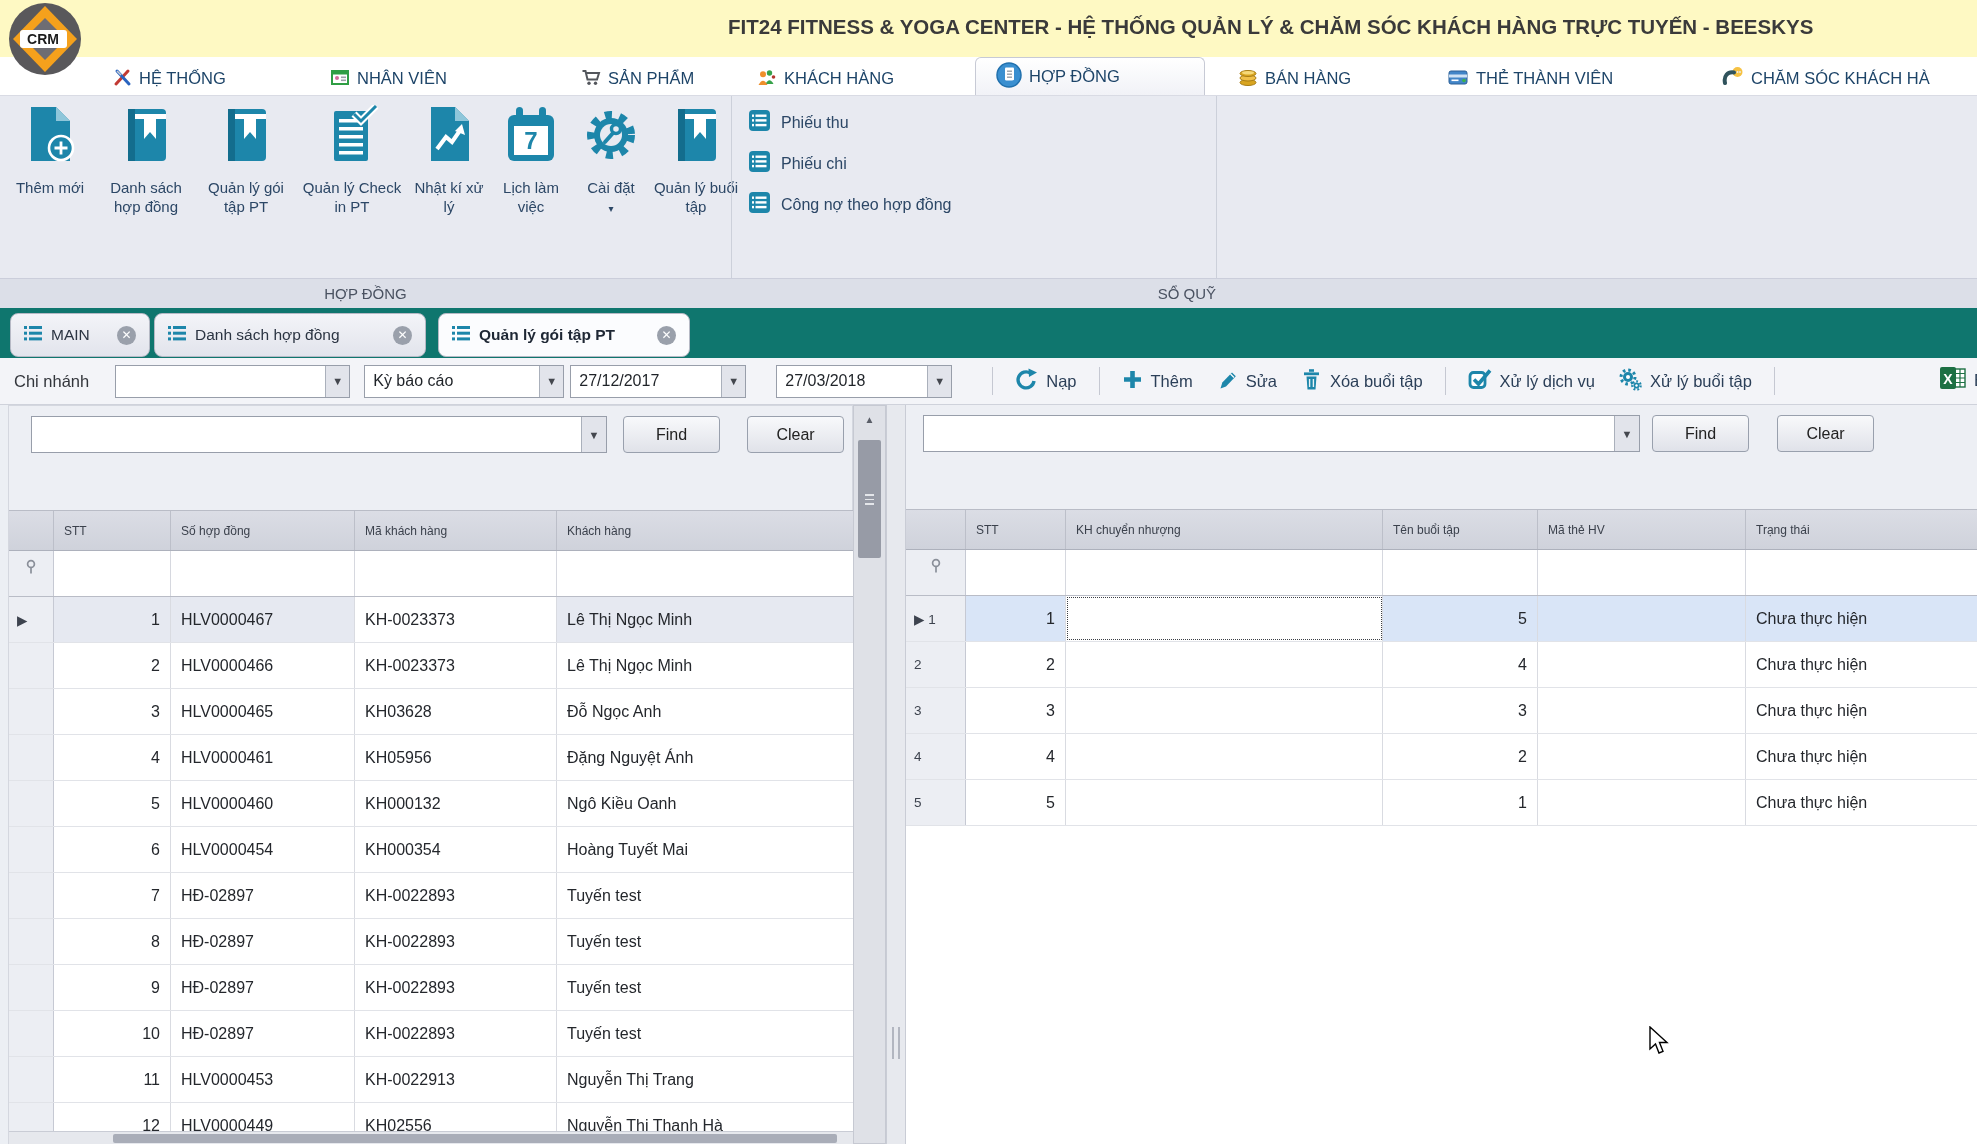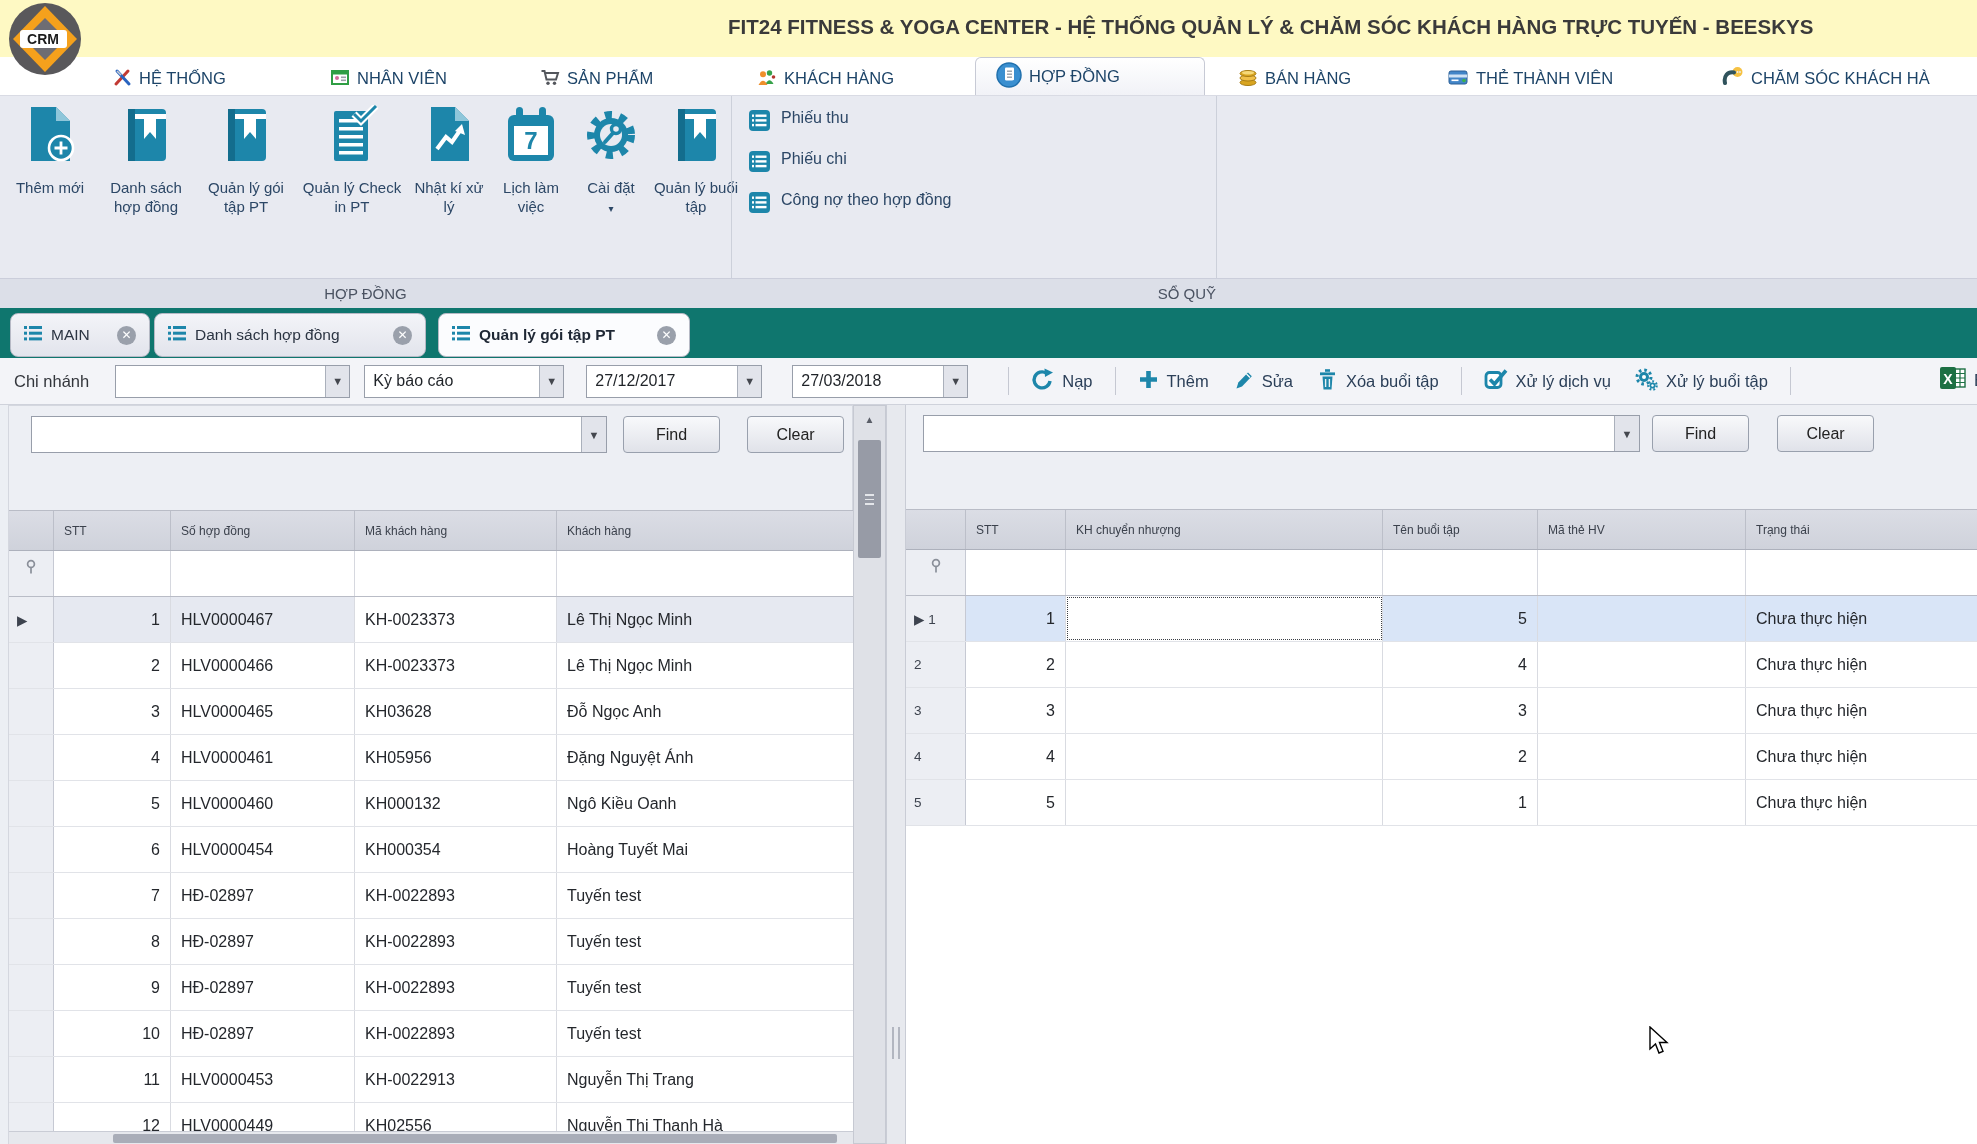--- a/index.html
+++ b/index.html
@@ -17,42 +17,42 @@
 .rtab.sel{top:0;height:38px;padding:0 20px;background:linear-gradient(#ffffff,#f1f2f7);border:1px solid #c7cad5;border-bottom:none;border-radius:6px 6px 0 0;z-index:2}
 
 
 .rbody{position:absolute;top:95px;left:0;width:100%;height:183px;background:#e8eaf1;border-top:1px solid #d9dbe4}
 .bigbtns{position:absolute;left:4px;top:2px;display:flex;align-items:flex-start}
 .bigbtn{display:flex;flex-direction:column;align-items:center;padding-top:7px;font-size:15px;line-height:19px;color:#2c4766;text-align:center}
 .bigbtn .ic{margin-bottom:9px}
 .w90{width:92px}.w100{width:100px}.w110{width:112px}.w80{width:82px}.w76{width:78px}
 .caret{font-size:10px;color:#2c4766;margin-top:2px}
 .smallbtns{position:absolute;left:748px;top:13px;display:flex;flex-direction:column;gap:14px}
-.smallbtn{display:flex;gap:10px;font-size:16px;color:#2c4766}
+.smallbtn{display:flex;align-items:center;gap:10px;font-size:16px;color:#2c4766}
 .vdiv{position:absolute;top:0;width:1px;height:213px;background:#ccd0da}
 .vd1{left:731px}.vd2{left:1216px}
 
 
 .groupbar{position:absolute;top:278px;left:0;width:100%;height:30px;background:#dcdfe8;border-top:1px solid #cbcedb;display:flex;align-items:center;font-size:15px;color:#4a5261}
 .glabel1{width:731px;text-align:center}
 .glabel2{width:485px;text-align:right}
 
 
 .doctabs{position:absolute;top:308px;left:0;width:100%;height:50px;background:#0f766e}
 .dtab{position:absolute;top:5px;height:44px;background:linear-gradient(#f3f4f8,#e2e4ec);border:1px solid #b6b9c5;border-radius:8px;display:flex;align-items:center;gap:9px;padding:0 13px;font-size:15.5px;color:#2b3442}
 .dtab.sel{background:#fbfcfe;font-weight:700;color:#1e2734}
 .dt1{left:10px;width:140px}.dt2{left:154px;width:272px}.dt3{left:438px;width:252px}
 .tclose{width:19px;height:19px;border-radius:50%;background:#9aa0ab;color:#fff;font-size:12px;line-height:19px;text-align:center;margin-left:auto;font-weight:700}
 
 
 .toolbar{position:absolute;top:358px;left:0;width:100%;height:47px;background:#f3f4f8;border-bottom:1px solid #cfd2db;display:flex;align-items:center;font-size:16.5px;color:#2b3f58;padding-left:14px}
 .tlabel{margin-right:26px;color:#33363c}
 .combo{height:33px;background:#fff;border:1px solid #989eaa;display:flex;align-items:center;font-size:16px;color:#1f2328;padding-left:8px}
 .combo .arrow{margin-left:auto;width:24px;height:31px;background:#e2e4eb;border-left:1px solid #aab0bb;color:#44474e;font-size:11px;display:flex;align-items:center;justify-content:center}
-.cb-branch{width:235px;margin-right:14px}.cb-period{width:200px;margin-right:22px}.cb-date{width:176px;margin-right:30px}
+.cb-branch{width:235px;margin-right:14px}.cb-period{width:200px;margin-right:6px}.cb-date{width:176px;margin-right:30px}
 .tsep{width:1px;height:28px;background:#c5c8d2;margin:0 10px}
 .tbtn{display:flex;align-items:center;gap:8px;margin:0 12px;white-space:nowrap;color:#2b3f58}
 .tbtn-excel{position:absolute;left:1928px;top:8px}
 
 
 .content{position:absolute;top:405px;left:0;width:100%;height:739px;background:#eceff4}
 .lpanel{position:absolute;left:8px;top:0;width:845px;height:739px;background:#edeff4;border:1px solid #d4d7df;border-bottom:none}
 .rpanel{position:absolute;left:906px;top:0;right:0;height:739px;background:#edeff4}
 .sinput{position:absolute;top:10px;height:37px;background:#fff;border:1px solid #989eaa;display:flex}
 .sinput input{flex:1;border:none;outline:none;font-size:16px;padding:0 8px;font-family:inherit;background:transparent}
@@ -125,21 +125,21 @@
     <div class="rtab" style="left:330px">
       <span><svg width="20" height="20" viewBox="0 0 20 20">
             <rect x="2" y="4" width="16" height="13" fill="#fff" stroke="#2f9e44" stroke-width="2"></rect>
             <rect x="2" y="4" width="16" height="3.5" fill="#2f9e44"></rect>
             <circle cx="7" cy="11" r="2" fill="#d46a9b"></circle>
             <rect x="11" y="9.5" width="5" height="1.6" fill="#9aa0a8"></rect>
             <rect x="11" y="12.5" width="5" height="1.6" fill="#9aa0a8"></rect>
           </svg></span>
       <span>NHÂN VIÊN</span>
     </div>
-    <div class="rtab" style="left:540px">
+    <div class="rtab" style="left:581px">
       <span><svg width="20" height="20" viewBox="0 0 20 20">
             <path d="M1.5 4 h3 l2 8.5 h9.5 l2 -6.5 h-12.5" fill="none" stroke="#53565c" stroke-width="2"></path>
             <circle cx="8" cy="16.2" r="1.7" fill="#53565c"></circle>
             <circle cx="14.5" cy="16.2" r="1.7" fill="#53565c"></circle>
           </svg></span>
       <span>SẢN PHẨM</span>
     </div>
     <div class="rtab" style="left:756px">
       <span><svg width="21" height="20" viewBox="0 0 21 20">
             <circle cx="13.5" cy="6" r="2.7" fill="#37a24a"></circle>

